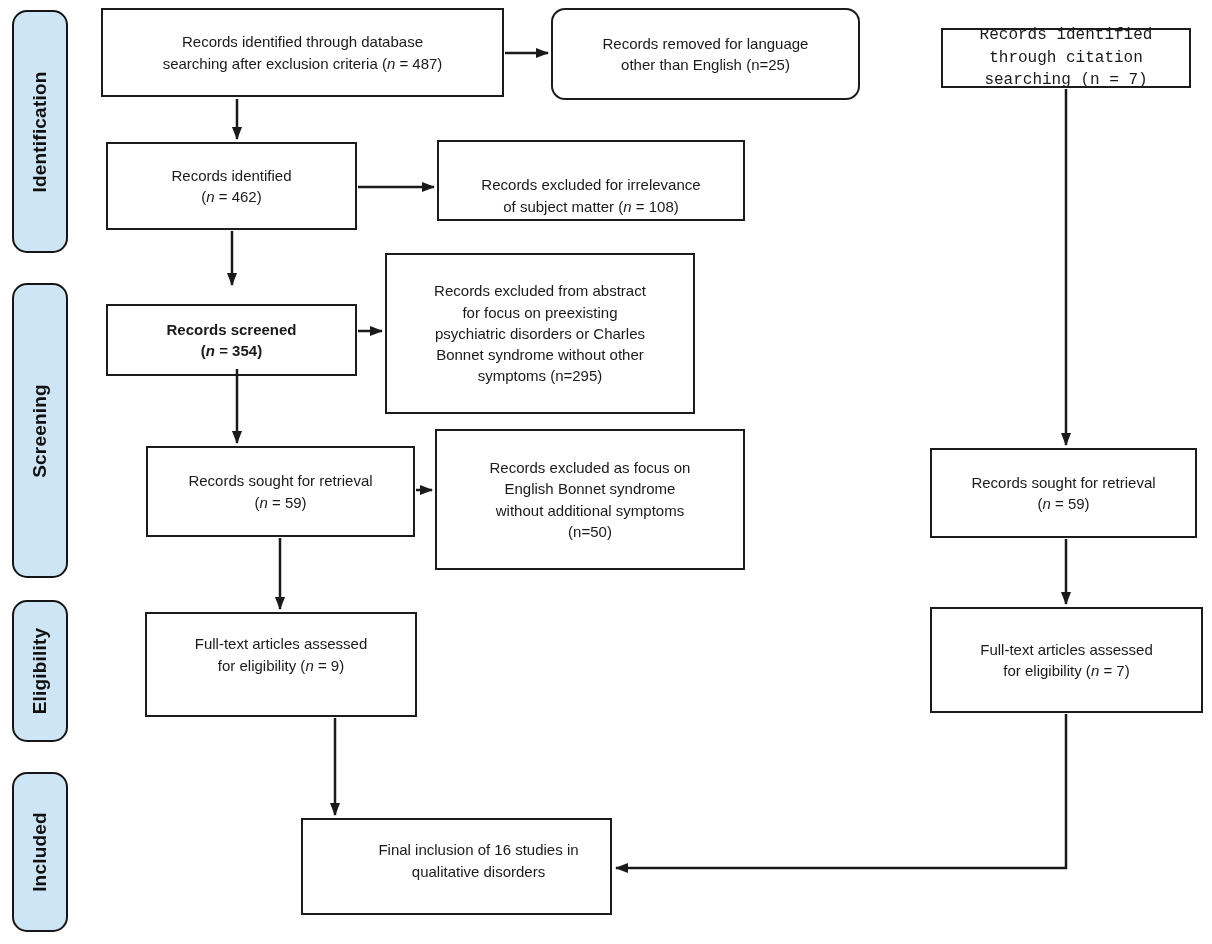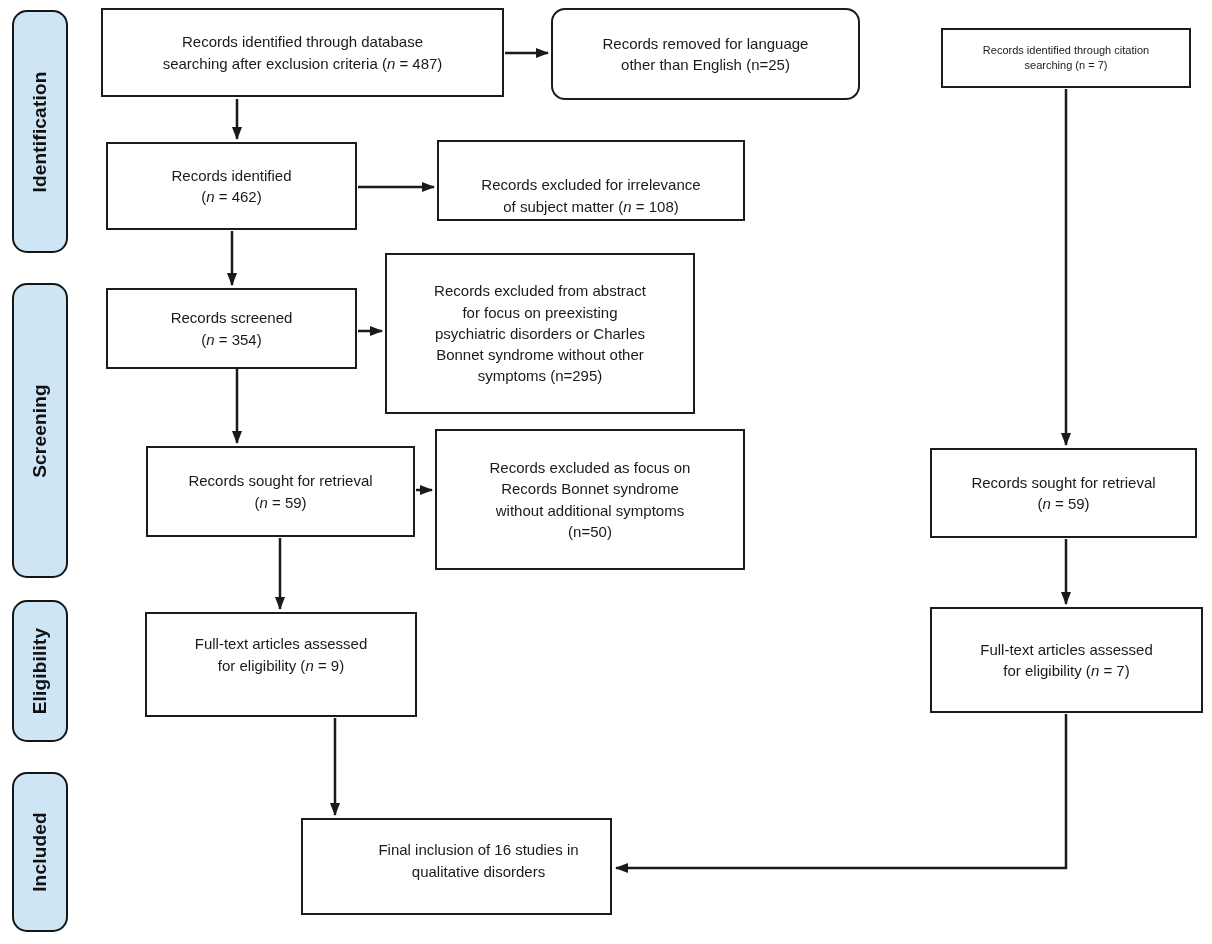--- a/index.html
+++ b/index.html
@@ -41,22 +41,23 @@
     align-items: center;
     justify-content: center;
     text-align: center;
   }
   .box-text {
     font-size: 15px;
     line-height: 1.42;
     padding: 2px 6px;
   }
   .box-text.small {
-    font-size: 11px;
+    font-size: 16px;
     line-height: 1.4;
+    font-family: Liberation Mono, monospace;
   }
   .it { font-style: italic; }
   svg.arrows {
     position: absolute;
     left: 0; top: 0;
     width: 1212px; height: 944px;
     pointer-events: none;
   }
 </style>
 </head>
@@ -90,34 +91,34 @@
   </div>
 
   <div class="box" style="left:106px;top:142px;width:251px;height:88px;">
     <div class="box-text"><span>Records identified</span><br><span>(</span><span class="it">n</span><span> = 462)</span></div>
   </div>
 
   <div class="box" style="left:437px;top:140px;width:308px;height:81px;align-items:flex-end;">
     <div class="box-text"><span>Records excluded for irrelevance</span><br><span>of subject matter (</span><span class="it">n</span><span> = 108)</span></div>
   </div>
 
-  <div class="box" style="left:106px;top:288px;width:251px;height:81px;">
+  <div class="box" style="left:106px;top:304px;width:251px;height:72px;font-weight:bold;">
     <div class="box-text"><span>Records screened</span><br><span>(</span><span class="it">n</span><span> = 354)</span></div>
   </div>
 
   <div class="box" style="left:385px;top:253px;width:310px;height:161px;">
     <div class="box-text"><span>Records excluded from abstract</span><br><span>for focus on preexisting</span><br><span>psychiatric disorders or Charles</span><br><span>Bonnet syndrome without other</span><br><span>symptoms (n=295)</span></div>
   </div>
 
   <div class="box" style="left:146px;top:446px;width:269px;height:91px;">
     <div class="box-text"><span>Records sought for retrieval</span><br><span>(</span><span class="it">n</span><span> = 59)</span></div>
   </div>
 
   <div class="box" style="left:435px;top:429px;width:310px;height:141px;">
-    <div class="box-text"><span>Records excluded as focus on</span><br><span>Records Bonnet syndrome</span><br><span>without additional symptoms</span><br><span>(n=50)</span></div>
+    <div class="box-text"><span>Records excluded as focus on</span><br><span>English Bonnet syndrome</span><br><span>without additional symptoms</span><br><span>(n=50)</span></div>
   </div>
 
   <div class="box" style="left:145px;top:612px;width:272px;height:105px;">
     <div class="box-text" style="padding-bottom:22px;"><span>Full-text articles assessed</span><br><span>for eligibility (</span><span class="it">n</span><span> = 9)</span></div>
   </div>
 
   <div class="box" style="left:930px;top:448px;width:267px;height:90px;">
     <div class="box-text"><span>Records sought for retrieval</span><br><span>(</span><span class="it">n</span><span> = 59)</span></div>
   </div>
 

